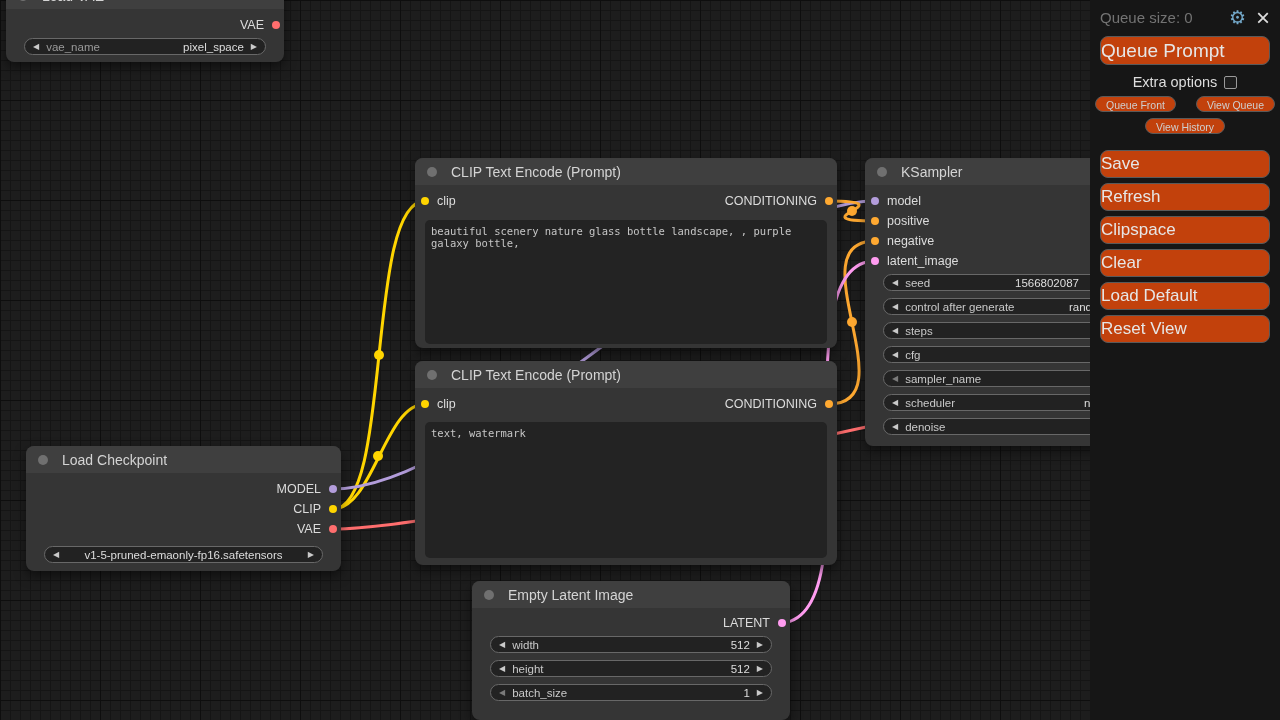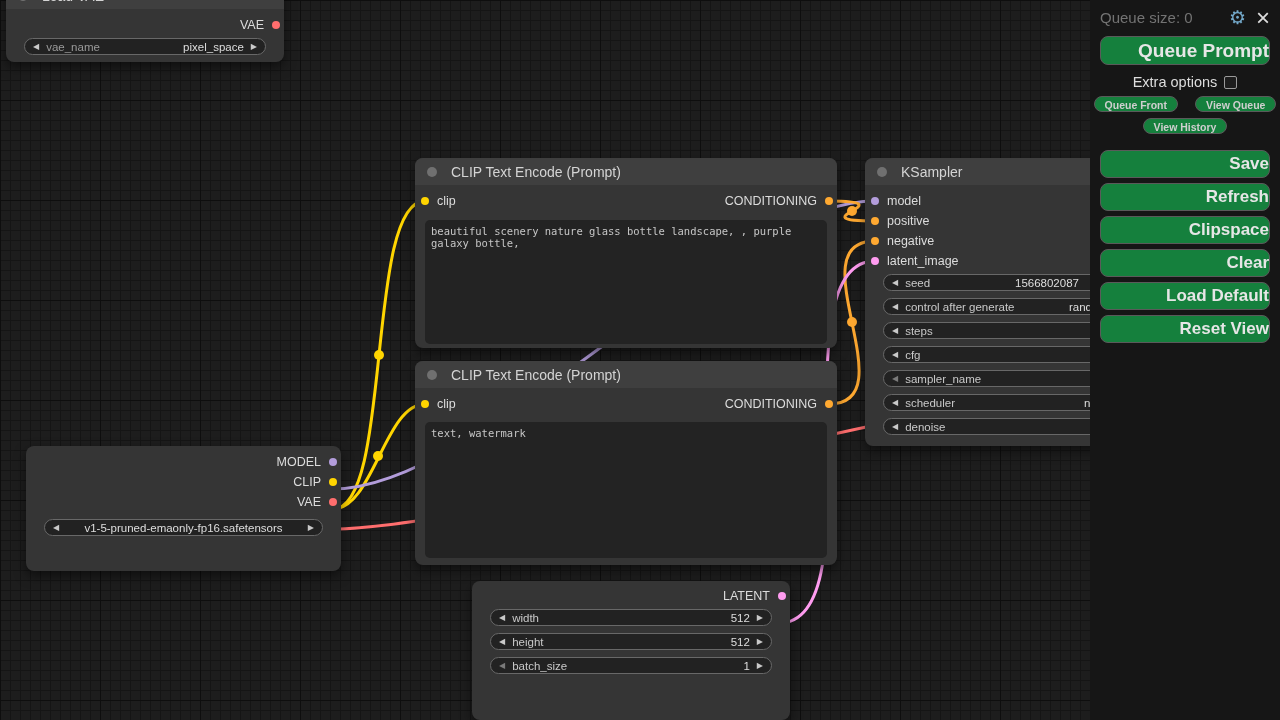--- a/index.html
+++ b/index.html
@@ -38,21 +38,21 @@
   .wval{margin-left:auto;margin-right:7px;color:#dedede;}
   .wcenter{position:absolute;left:0;right:0;text-align:center;color:#dedede;}
   .wabs{position:absolute;top:50%;transform:translateY(-50%);color:#dedede;}
   .tbox{position:absolute;left:10px;right:10px;background:#232323;border-radius:5px;color:#c6c6c6;font-family:"DejaVu Sans Mono",monospace;font-size:10.5px;line-height:12px;padding:5px 6px;box-sizing:border-box;white-space:pre-wrap;word-wrap:break-word;overflow:hidden;}
   
   #sidebar{position:absolute;left:1090px;top:0;width:190px;height:720px;background:#161616;z-index:10;color:#dddddd;}
   .sb-head{display:flex;align-items:center;padding:8px 8px 0 10px;}
   .sb-queue-size{font-size:15px;color:#737373;}
   .sb-gear{margin-left:auto;font-size:19px;color:#73a8c9;cursor:pointer;line-height:1;}
   .sb-close{margin-left:10px;margin-right:2px;font-size:24px;color:#dcdcdc;cursor:pointer;line-height:0.8;}
-  .btn{display:block;width:170px;margin:0 auto;background:#15803d;border:1px solid #5a5a5a;border-radius:8px;color:#e6e6e6;text-align:right;box-sizing:border-box;cursor:pointer;font-weight:bold;}
+  .btn{display:block;width:170px;margin:0 auto;background:#c2410c;border:1px solid #5a5a5a;border-radius:8px;color:#e6e6e6;text-align:left;box-sizing:border-box;cursor:pointer;}
   .btn-queue{margin-top:9px;height:29px;line-height:27px;font-size:19px;}
   .sb-extra{display:flex;align-items:center;justify-content:center;gap:7px;margin-top:9px;font-size:14.5px;}
   .sb-check{width:11px;height:11px;border:1px solid #9a9a9a;border-radius:2px;background:#1d1d1d;cursor:pointer;}
   .sb-smallrow{display:flex;justify-content:center;gap:10px;margin-top:6px;}
   .btn-sm{width:auto;padding:1px 10px;font-size:10.5px;border-radius:8px;color:#cfcfcf;height:16px;line-height:14px;}
   .sb-bigbtns{margin-top:16px;}
   .btn-big{height:28px;line-height:26px;font-size:17px;margin-bottom:5px;}
 </style>
 </head>
 <body>
@@ -118,20 +118,24 @@
         <span class="dot in c-clip"></span>
         <span class="in-label">clip</span>
         <span class="out-label">CONDITIONING</span>
         <span class="dot out c-cond"></span>
       </div>
     </div>
     <div class="tbox" style="top:61px;height:136px;">text, watermark</div>
   </div>
 
   <div class="node" style="left:26px;top:446px;width:315px;height:125px;">
+    <div class="ntitle">
+      <span class="tdot"></span>
+      <span>Load Checkpoint</span>
+    </div>
     <div class="slots">
       <div class="srow">
         <span class="out-label">MODEL</span>
         <span class="dot out c-model"></span>
       </div>
       <div class="srow">
         <span class="out-label">CLIP</span>
         <span class="dot out c-clip"></span>
       </div>
       <div class="srow">
@@ -140,20 +144,24 @@
       </div>
     </div>
     <div class="widget">
       <span class="arrow" style="z-index:1">◀</span>
       <span class="wcenter">v1-5-pruned-emaonly-fp16.safetensors</span>
       <span class="arrow" style="margin-left:auto;z-index:1">▶</span>
     </div>
   </div>
 
   <div class="node" style="left:472px;top:581px;width:318px;height:139px;">
+    <div class="ntitle">
+      <span class="tdot"></span>
+      <span>Empty Latent Image</span>
+    </div>
     <div class="slots" style="padding-top:5px;">
       <div class="srow">
         <span class="out-label">LATENT</span>
         <span class="dot out c-latent"></span>
       </div>
     </div>
     <div class="widget first">
       <span class="arrow">◀</span>
       <span class="wname">width</span>
       <span class="wval">512</span>

